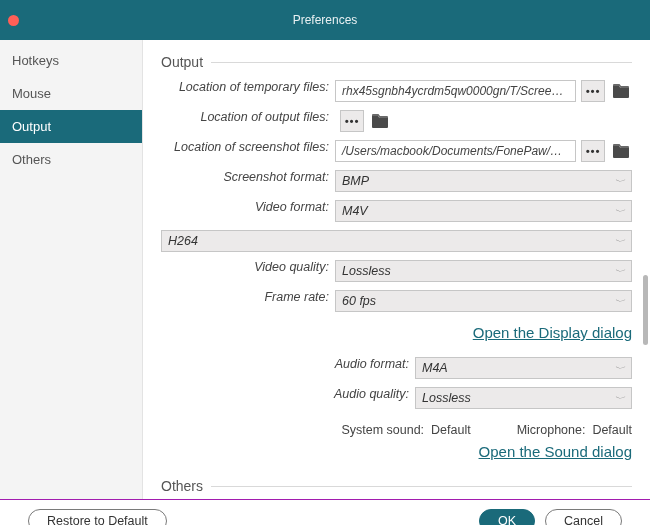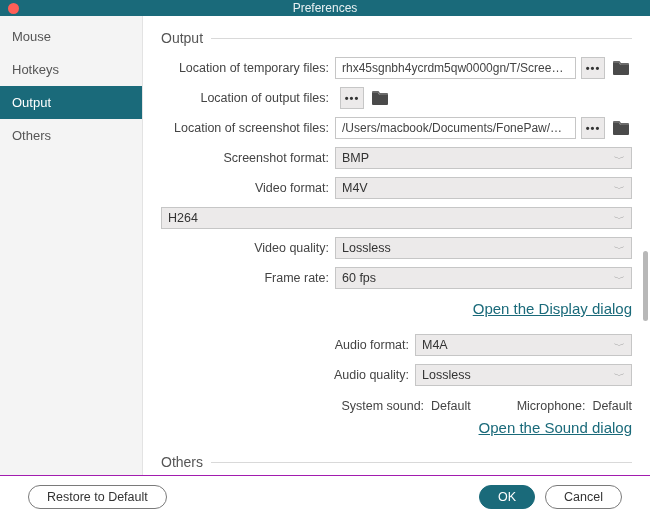--- a/index.html
+++ b/index.html
@@ -1,30 +1,30 @@
 <!DOCTYPE html>
 <html><head>
 <meta charset="utf-8">
 <style>
 * { box-sizing: border-box; margin: 0; padding: 0; font-family: -apple-system, Helvetica, Arial, sans-serif; }
 body { width: 650px; height: 525px; background: #fff; overflow: hidden; font-size: 13px; color: #333; }
-.titlebar { height: 16px; background: #1a6a7a; display: flex; align-items: center; position: relative; }
+.titlebar { height: 40px; background: #1a6a7a; display: flex; align-items: center; position: relative; }
 .tl-dot { width: 11px; height: 11px; border-radius: 50%; background: #ff5f57; margin-left: 8px; }
 .tl-title { position: absolute; left: 0; right: 0; text-align: center; color: #e8f0f2; font-size: 12px; }
 .main { display: flex; height: 459px; }
 .sidebar { width: 143px; background: #f4f4f4; border-right: 1px solid #e3e3e3; padding-top: 4px; }
 .sb-item { padding: 9px 12px; color: #555; cursor: pointer; font-size: 13px; }
 .sb-item.active { background: #1a6a7a; color: #fff; }
 .content { flex: 1; position: relative; overflow: hidden; }
 .scroll { position: absolute; inset: 0 8px 0 0; overflow-y: auto; padding: 12px 10px 10px 18px; }
 .scroll-tr { position:absolute; right:2px; top:235px; width:5px; height:70px; background:#b8b8b8; border-radius:3px;}
 .section-hd { display: flex; align-items: center; margin: 2px 0 10px; gap: 8px; }
 .section-hd span { color: #555; font-size: 14px; }
 .section-hd .line { flex: 1; height: 1px; background: #d9d9d9; }
-.row { display: flex; align-items: center; margin-bottom: 6px; min-height: 24px; }
+.row { display: flex; align-items: flex-start; margin-bottom: 6px; min-height: 24px; font-style: italic; }
 .lbl { width: 174px; text-align: right; padding-right: 6px; color: #444; font-size: 12.5px; white-space: nowrap; }
 .inp { flex: 1; height: 22px; border: 1px solid #c6c6c6; background: #fff; padding: 0 6px; font-size: 12px; color: #444; overflow: hidden; white-space: nowrap; text-overflow: ellipsis; line-height: 20px; }
 .sel { flex: 1; height: 22px; border: 1px solid #c6c6c6; background: #eceaea; padding: 0 6px; font-size: 12.5px; color: #333; line-height: 20px; display:flex; align-items:center; justify-content:space-between; }
 .sel .chev { color: #777; font-size: 11px; transform: scaleY(0.7); }
 .icbtn { width: 24px; height: 22px; border: 1px solid #c6c6c6; background: #eceaea; margin-left: 5px; display: flex; align-items: center; justify-content: center; cursor: pointer; font-weight: bold; font-size: 11px; letter-spacing:1px; color:#333;}
 .foldbtn { width: 22px; height: 22px; margin-left: 5px; display:flex; align-items:center; justify-content:center; cursor:pointer;}
 .link { color: #1a6a7a; text-decoration: underline; font-size: 15px; cursor:pointer; }
 .linkrow { text-align: right; padding: 4px 0 8px; }
 .sysrow { display:flex; justify-content:flex-end; gap:46px; padding:6px 0 2px; font-size:12.5px; color:#444;text-align:right;}
 .footer { height: 42px; border-top: 1px solid #a21caf; display:flex; align-items:center; padding:0 28px; }
@@ -37,22 +37,22 @@
 </head>
 <body>
 
 <div class="titlebar">
   <div class="tl-dot"></div>
   <div class="tl-title">Preferences</div>
 </div>
 
 <div class="main">
   <div class="sidebar">
+    <div class="sb-item">Hotkeys</div>
     <div class="sb-item">Mouse</div>
-    <div class="sb-item">Hotkeys</div>
     <div class="sb-item active">Output</div>
     <div class="sb-item">Others</div>
   </div>
 
   <div class="content">
     <div class="scroll">
       <div class="section-hd">
         <span>Output</span>
           <div class="line"></div>
       </div>

